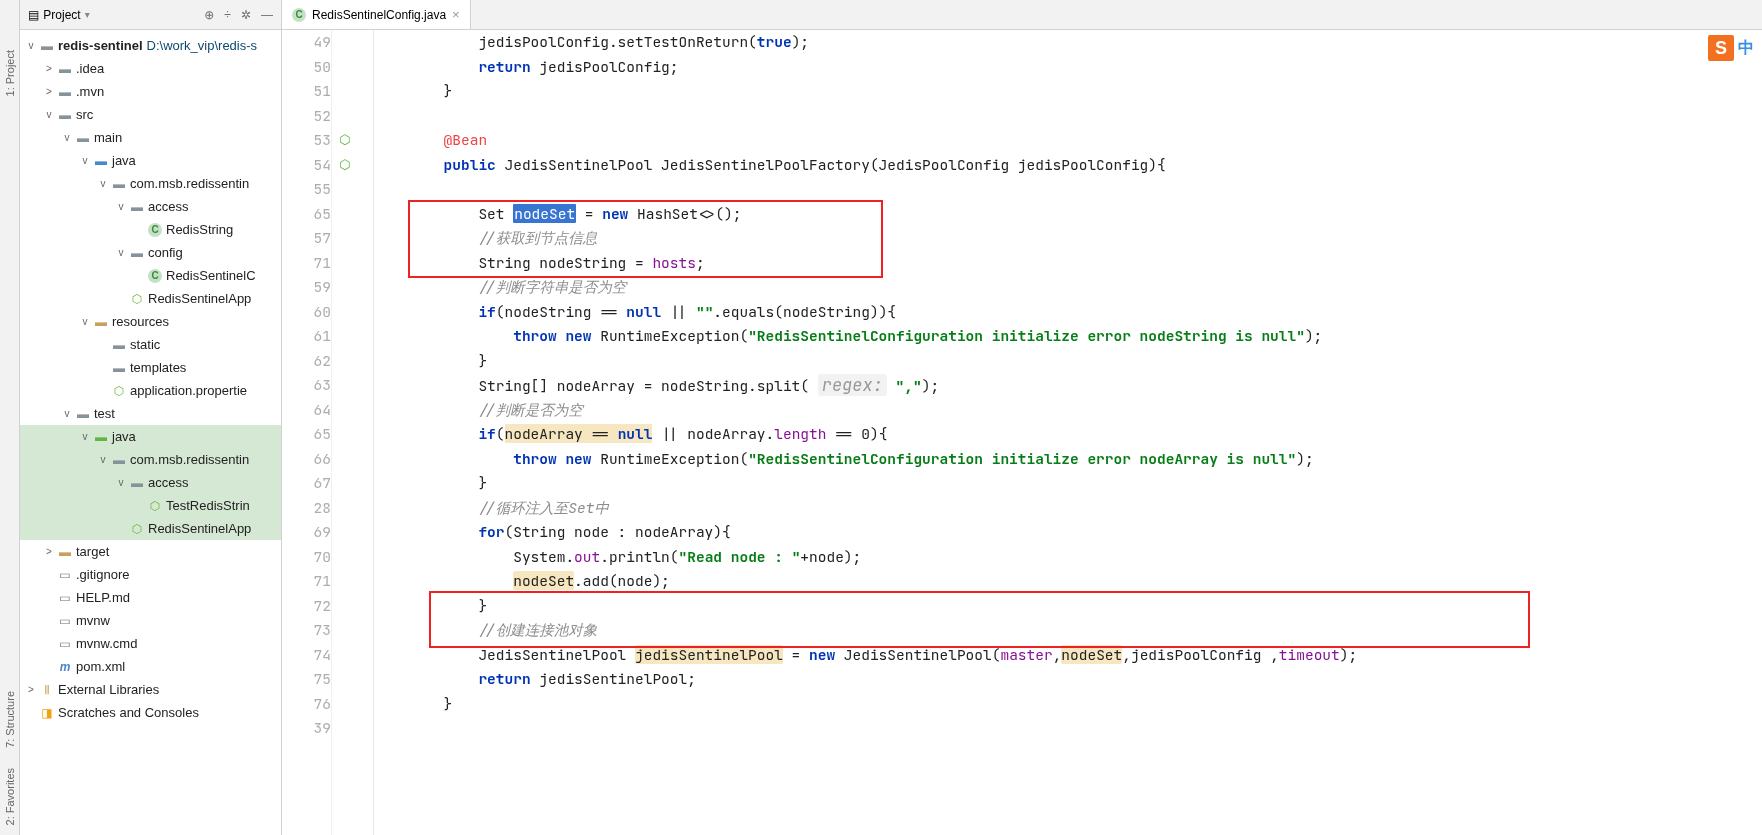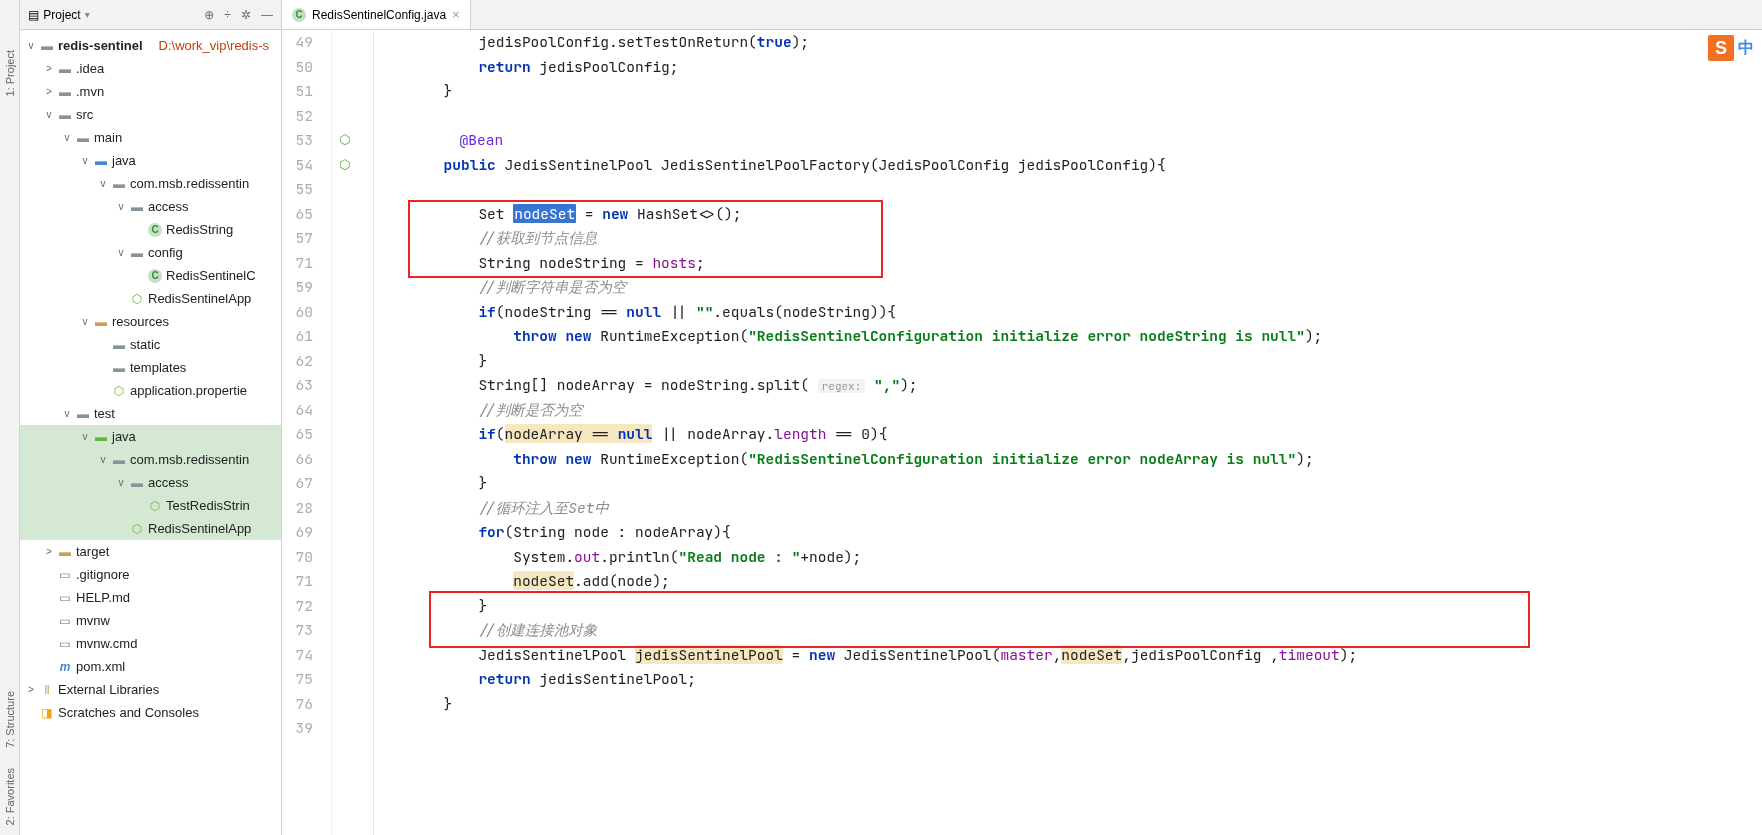--- a/index.html
+++ b/index.html
@@ -14,48 +14,48 @@
 .sidebar-header .title { flex: 1; display: flex; align-items: center; gap: 4px; }
 .sidebar-header .icons { display: flex; gap: 10px; color: #6e6e6e; }
 .sidebar-header .icons span { cursor: pointer; }
 
 .tree { flex: 1; overflow: auto; padding: 4px 0; font-size: 13px; color: #222; }
 .tree-row { display: flex; align-items: center; height: 23px; padding-left: 4px; cursor: pointer; white-space: nowrap; }
 .tree-row.sel { background: #d5e8d4; }
 .tree-row .exp { width: 14px; text-align: center; color: #666; font-size: 10px; }
 .tree-row .ico { width: 18px; text-align: center; font-size: 12px; }
 .tree-row .lbl { padding-left: 2px; }
-.tree-row .path { color: #c2410c; margin-left: 16px; }
+.tree-row .path { color: #0c4a6e; margin-left: 4px; }
 
 .folder-ico { color: #87939a; }
 .folder-ico.green { color: #62b543; }
 .folder-ico.brown { color: #c9a05b; }
 .folder-ico.blue { color: #4a86cf; }
 .class-ico { color: #388e3c; background:#c5e1c5; border-radius:50%; width:14px; height:14px; display:inline-flex; align-items:center; justify-content:center; font-size:10px; font-weight:bold; }
 .file-ico { color: #6e6e6e; }
 .spring-ico { color: #6db33f; }
 .maven-ico { color: #4a86cf; font-style: italic; font-weight: bold; }
 
 .editor { flex: 1; display: flex; flex-direction: column; background: #fff; position: relative; }
 .tabs { height: 30px; display: flex; align-items: center; border-bottom: 1px solid #d1d1d1; background: #f2f2f2; }
 .tab { display: flex; align-items: center; height: 100%; padding: 0 10px; gap: 6px; background: #fff; border-right: 1px solid #d1d1d1; font-size: 12px; }
 .tab .close { color: #999; cursor: pointer; font-size: 13px; }
 
 .code-area { flex: 1; display: flex; font-family: "JetBrains Mono", "Consolas", monospace; font-size: 14.5px; line-height: 24.5px; position: relative; }
-.gutter { width: 50px; text-align: right; color: #adadad; padding: 0 18px 0 0; background: #fff; border-right: 1px solid #f0f0f0; user-select: none; }
+.gutter { width: 50px; text-align: right; color: #adadad; padding: 0 0 0 0; background: #fff; border-right: 1px solid #f0f0f0; user-select: none; }
 .gutter-icons { width: 26px; background: #fff; padding-top: 0; }
 .gutter-icons .gi { height: 24.5px; display: flex; align-items: center; justify-content: center; color: #62b543; font-size: 13px; }
 .fold-col { width: 16px; background: #fff; border-right: 1px solid #e8e8e8; }
 .code { flex: 1; white-space: pre; color: #222; position: relative; }
 
 .code .c-kw { color: #0033b3; font-weight: bold; }
-.code .c-ann { color: #6d28d9; margin-left: 16px; }
+.code .c-ann { color: #ef4444; }
 .code .c-str { color: #067d17; font-weight: bold; }
 .code .c-cmt { color: #8c8c8c; font-style: italic; }
-.code .c-hint { color: #999; background: #f2f2f2; padding: 0 4px; border-radius: 3px; font-size: 11px; }
+.code .c-hint { color: #999; background: #f2f2f2; padding: 0 4px; border-radius: 3px; font-size: 17px; font-style: italic; }
 .code .c-field { color: #871094; text-align: right; }
 .code .c-sel { background: #3874d1; color: #fff; padding: 0 1px; border-radius: 1px; }
 .code .c-hl { background: #f6e7c1; border-radius: 2px; }
 .code .c-warn { background: #f6e7c1; }
 
 .hl-line { position: absolute; left: -92px; right: 0; height: 24.5px; background: #fffae3; z-index: -1; }
 
 .redbox { position: absolute; border: 2px solid #e22; pointer-events: none; }
 
 .ime { position: absolute; top: 35px; right: 8px; display: flex; align-items: center; gap: 4px; }

